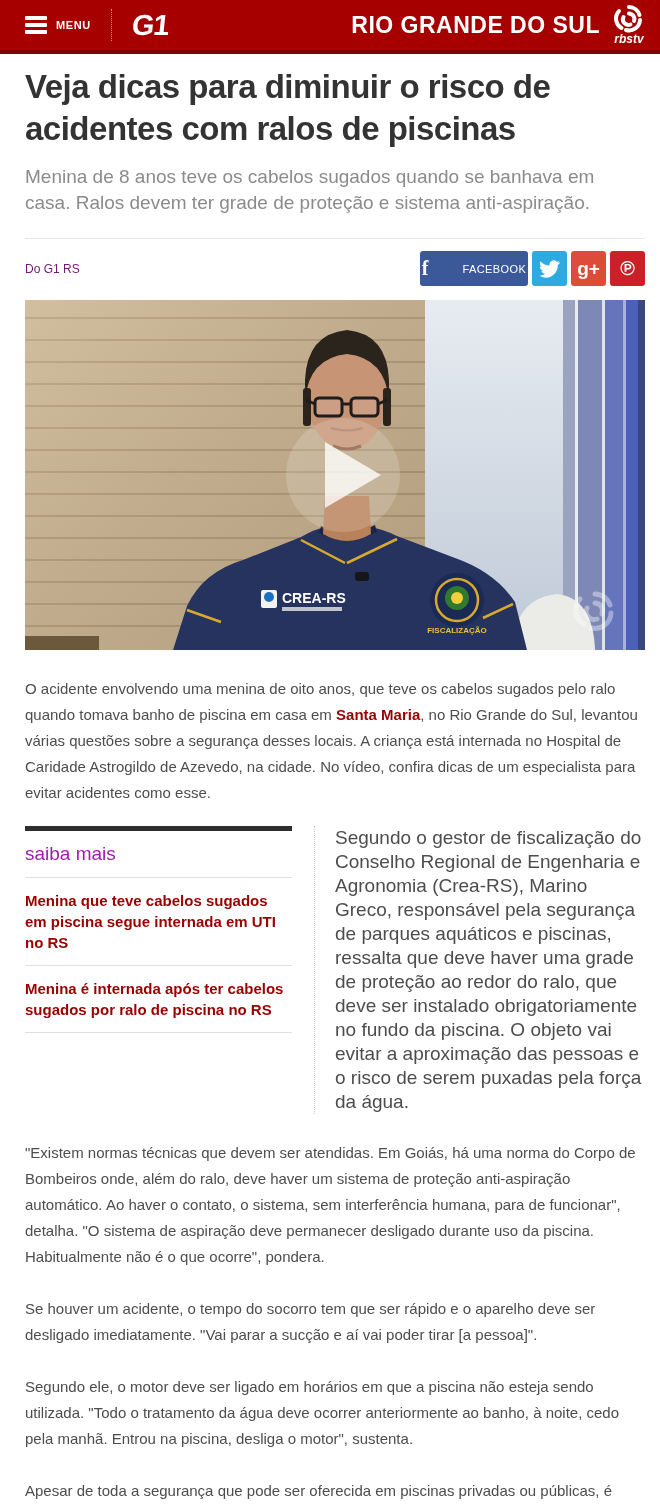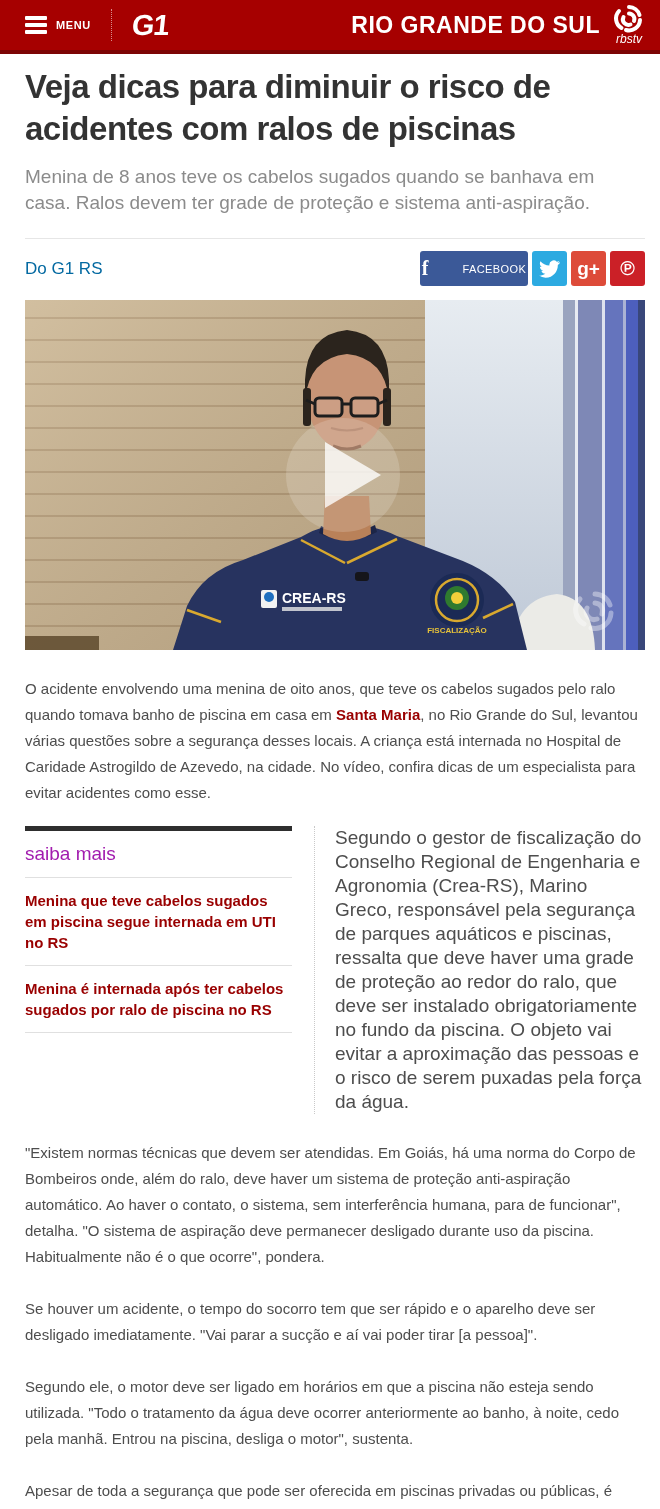--- a/index.html
+++ b/index.html
@@ -25,30 +25,30 @@
   .menu-label { color:#fff; font-size:11px; font-weight:bold; letter-spacing:.6px; }
   .head-divider { height:32px; border-left:1px dotted rgba(255,255,255,.55); margin:0 20px; }
   .g1-logo { color:#fff; font-size:29px; font-weight:900; transform:skewX(-6deg); letter-spacing:-1px; cursor:pointer; }
   .section-title {
     margin-left:auto;
     color:#fff; font-size:23px; font-weight:700; letter-spacing:.5px;
     white-space:nowrap; cursor:pointer;
   }
   .rbstv { margin-left:12px; display:flex; flex-direction:column; align-items:center; cursor:pointer; }
   .rbstv svg { display:block; }
-  .rbstv-word { color:#fff; font-size:12px; font-weight:normal; font-style:italic; margin-top:-2px; }
+  .rbstv-word { color:#fff; font-size:12px; font-weight:bold; font-style:italic; margin-top:-2px; }
 
   
   .content { width:620px; margin-left:25px; }
   .timestamp { margin-top:28px; font-size:13px; color:#9e9e9e; }
   h1.title { margin-top:12px; font-size:33px; line-height:42px; color:#333; letter-spacing:-.5px; }
   .subtitle { margin-top:14px; font-size:19px; line-height:26px; color:#8b8b8b; }
   .rule { margin-top:22px; border-top:1px solid #e6e6e6; }
   .byline-row { margin-top:12px; display:flex; align-items:center; }
-  .byline { font-size:17px; color:#0369a1; }
+  .byline { font-size:12px; color:#701a75; }
   .social { margin-left:auto; display:flex; gap:4px; }
   .sbtn { height:35px; border-radius:3px; display:flex; align-items:center; justify-content:center; cursor:pointer; }
   .sbtn.fb { width:108px; background:#3b5998; gap:10px; }
   .fb-f { font-size:20px; font-weight:bold; color:#fff; font-family:"Liberation Serif", serif; }
   .fb-label { color:#fff; font-size:11px; font-weight:normal; letter-spacing:.4px;padding-left:24px; }
   .sbtn.tw { width:35px; background:#2caae1; }
   .sbtn.gp { width:35px; background:#dd4b39; color:#fff; font-size:19px; font-weight:bold; }
   .sbtn.pi { width:35px; background:#cb2027; color:#fff; font-size:20px; font-weight:bold; }
 
   

